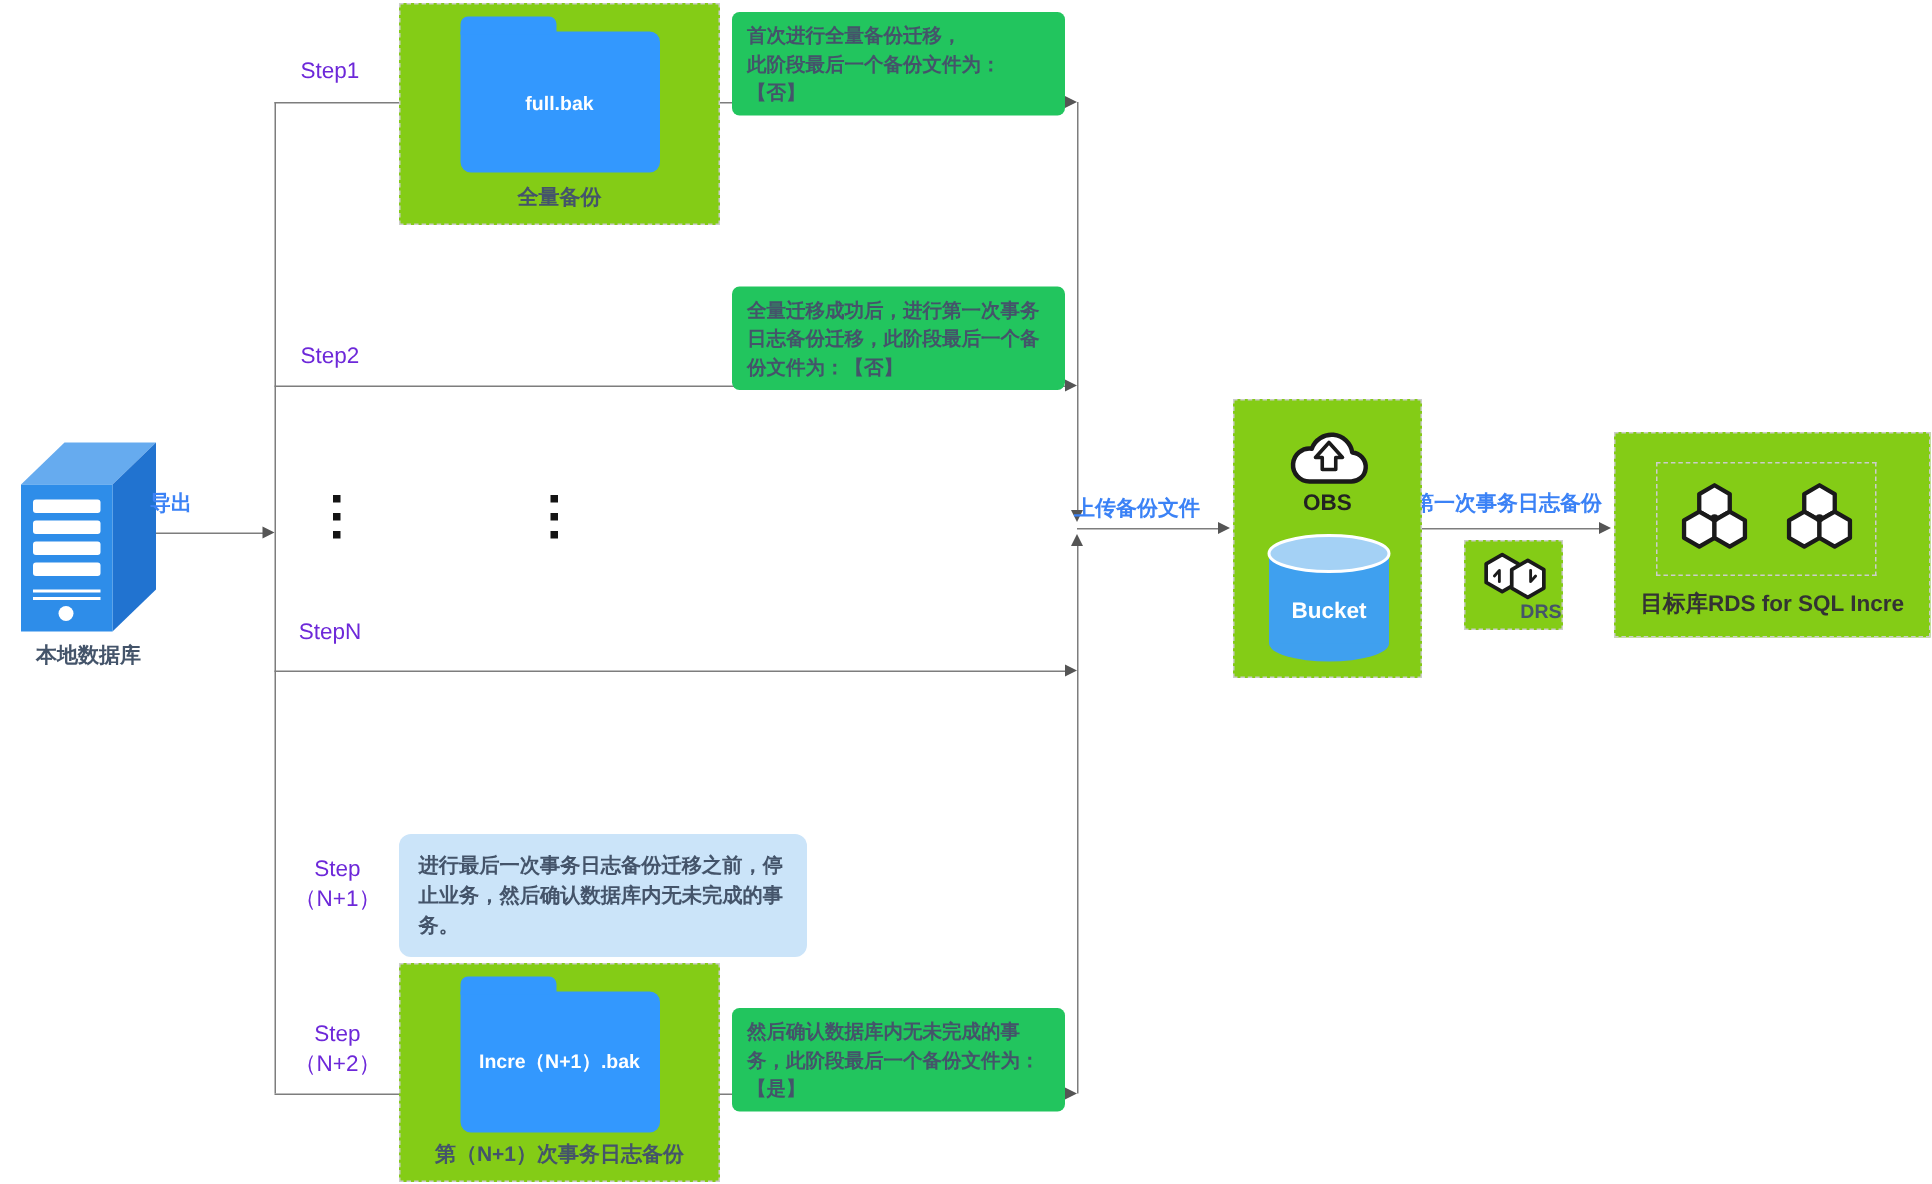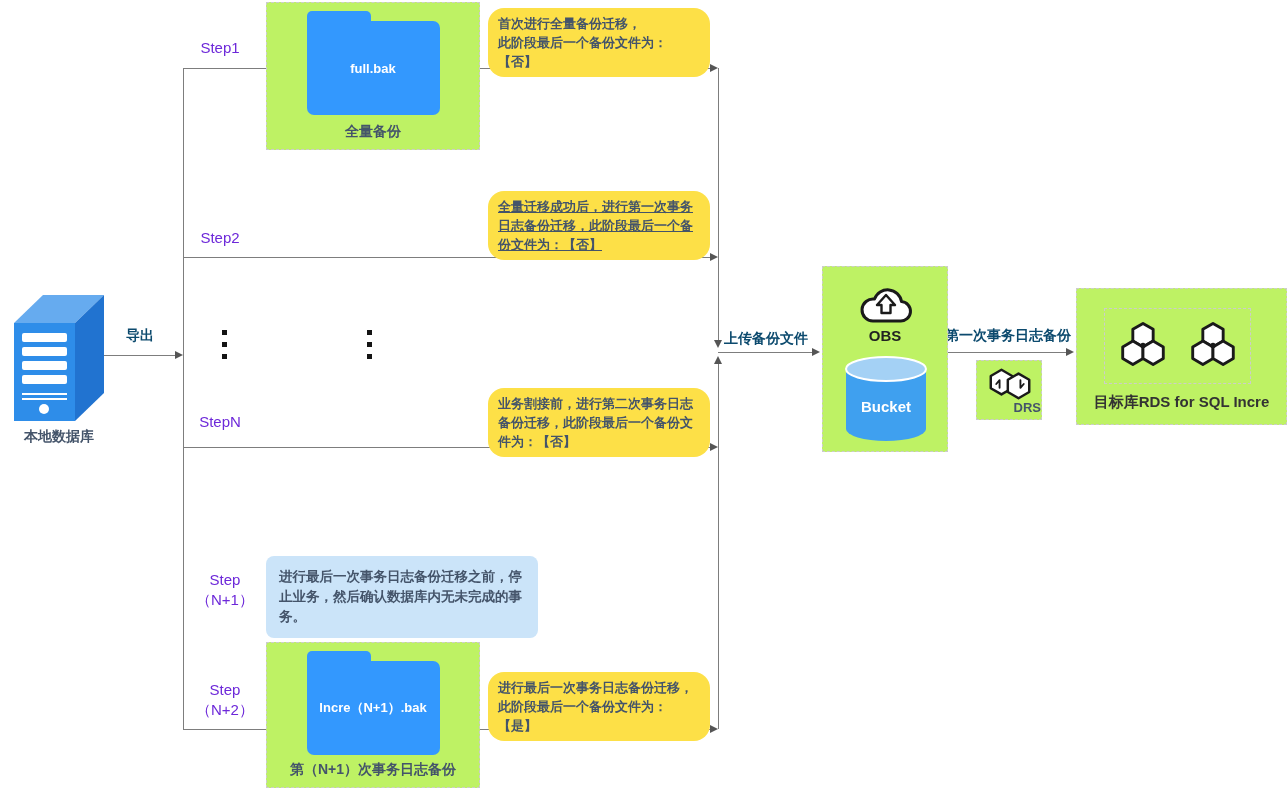--- a/index.html
+++ b/index.html
@@ -9,26 +9,26 @@
   }
   
   .hline{position:absolute;height:1px;background:#7d7d7d;z-index:1;}
   .vline{position:absolute;width:1px;background:#7d7d7d;z-index:1;}
   .ah{position:absolute;width:0;height:0;z-index:1;}
   .ah-right{border-left:8px solid #555;border-top:4px solid transparent;border-bottom:4px solid transparent;}
   .ah-down{border-top:8px solid #555;border-left:4px solid transparent;border-right:4px solid transparent;}
   .ah-up{border-bottom:8px solid #555;border-left:4px solid transparent;border-right:4px solid transparent;}
   
   .step-label{position:absolute;width:80px;text-align:center;font-size:15px;color:#6d28d9;white-space:pre-line;line-height:20px;z-index:2;}
-  .flow-label{position:absolute;text-align:center;font-size:14px;font-weight:bold;color:#0c4a6e;z-index:2;}
+  .flow-label{position:absolute;font-size:14px;font-weight:bold;color:#3b82f6;z-index:2;}
   .caption{font-size:14px;font-weight:bold;color:#44546A;text-align:center;margin-top:auto;margin-bottom:8px;}
   
-  .dashed-box{position:absolute;border:1px dashed #cccccc;background:#bef264;box-sizing:border-box;z-index:2;}
+  .dashed-box{position:absolute;border:1px dashed #cccccc;background:#84cc16;box-sizing:border-box;z-index:2;}
   .file-box{display:flex;flex-direction:column;align-items:center;}
-  .note{position:absolute;width:222px;box-sizing:border-box;background:#fde047;border-radius:16px;
+  .note{position:absolute;width:222px;box-sizing:border-box;background:#22c55e;border-radius:5px;
         padding:6px 10px;font-size:13px;font-weight:bold;color:#44546A;line-height:19px;z-index:3;white-space:pre-line;}
   .note-blue{position:absolute;width:272px;box-sizing:border-box;background:#CBE4F9;border-radius:8px;
         padding:11px 13px;font-size:13.5px;font-weight:bold;color:#44546A;line-height:20px;z-index:3;}
   
   .folder{position:relative;margin-top:18px;width:133px;height:94px;background:#3398FE;
           border-radius:0 7px 7px 7px;display:flex;align-items:center;justify-content:center;}
   .folder::before{content:"";position:absolute;top:-10px;left:0;width:64px;height:12px;
           background:#3398FE;border-radius:5px 5px 0 0;}
   .folder span{color:#ffffff;font-size:13px;font-weight:bold;}
   
@@ -114,24 +114,23 @@
 
   <div class="dashed-box file-box" style="left:266px;top:642px;width:214px;height:146px;">
     <div class="folder">
       <span>Incre（N+1）.bak</span>
     </div>
     <div class="caption">第（N+1）次事务日志备份</div>
   </div>
 
   <div class="note" style="left:488px;top:8px;">首次进行全量备份迁移，
 此阶段最后一个备份文件为：【否】</div>
-  <div class="note" style="left:488px;top:191px;text-decoration:underline;">全量迁移成功后，进行第一次事务日志备份迁移，此阶段最后一个备份文件为：【否】</div>
-  <div class="note" style="left:488px;top:388px;">业务割接前，进行第二次事务日志备份迁移，此阶段最后一个备份文件为：【否】</div>
+  <div class="note" style="left:488px;top:191px;">全量迁移成功后，进行第一次事务日志备份迁移，此阶段最后一个备份文件为：【否】</div>
   <div class="note-blue" style="left:266px;top:556px;">进行最后一次事务日志备份迁移之前，停止业务，然后确认数据库内无未完成的事务。</div>
-  <div class="note" style="left:488px;top:672px;">进行最后一次事务日志备份迁移，此阶段最后一个备份文件为：【是】</div>
+  <div class="note" style="left:488px;top:672px;">然后确认数据库内无未完成的事务，此阶段最后一个备份文件为：【是】</div>
 
   <div class="flow-label" style="left:716px;top:330px;width:100px;">上传备份文件</div>
   <div class="flow-label" style="left:942px;top:327px;width:132px;">第一次事务日志备份</div>
 
   <div class="dashed-box" style="left:822px;top:266px;width:126px;height:186px;">
     <svg style="position:absolute;left:32px;top:12px;" width="62" height="46" viewBox="0 0 62 46">
       <path d="M18,42 a11,11 0 1,1 1.5,-21.9 a14,14 0 0,1 27,2.5 a9.5,9.5 0 0,1 -1.5,19.4 z" fill="#ffffff" stroke="#1a1a1a" stroke-width="3" stroke-linejoin="round"></path>
       <path d="M31,16 l9,10 h-4.5 v8 h-9 v-8 h-4.5 z" fill="#ffffff" stroke="#1a1a1a" stroke-width="2.4" stroke-linejoin="round"></path>
     </svg>
     <div class="obs-label">OBS</div>

